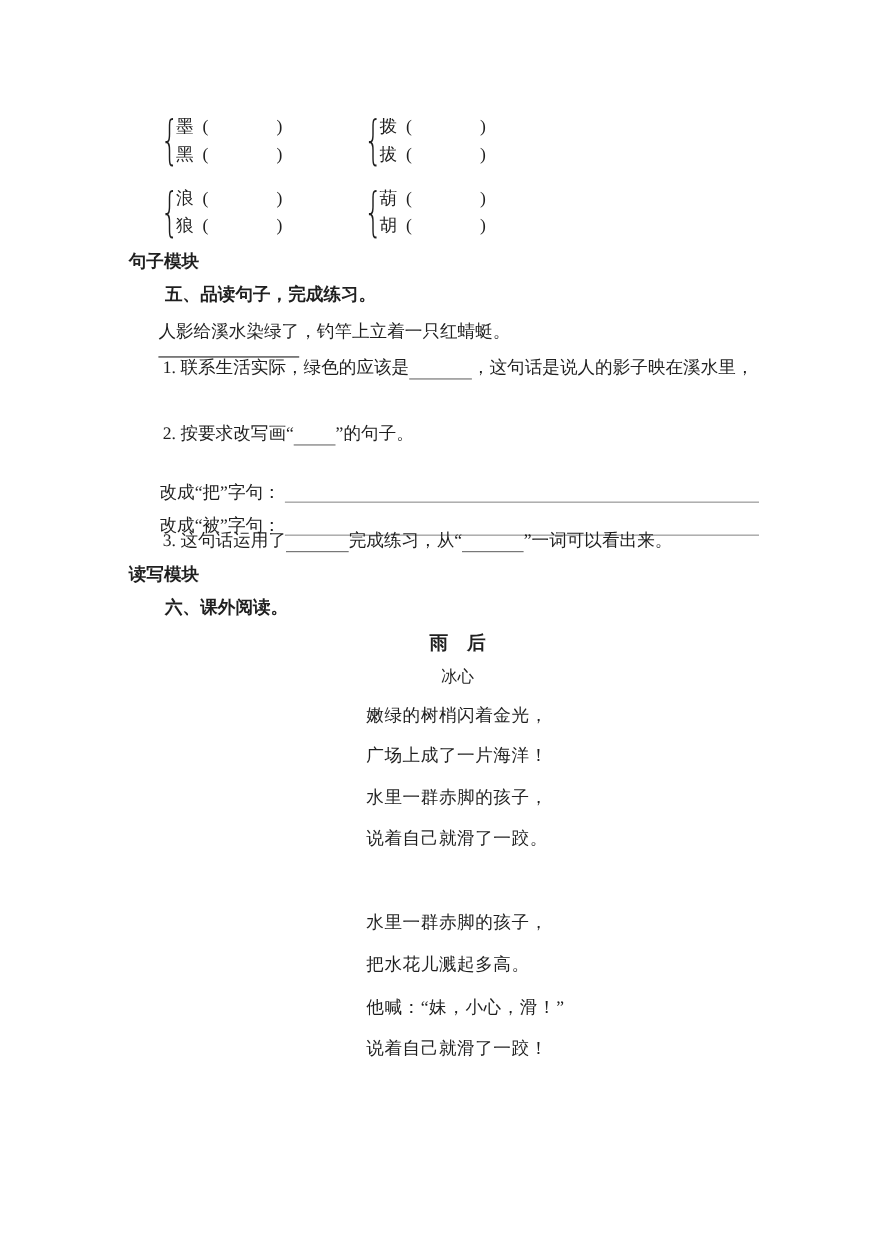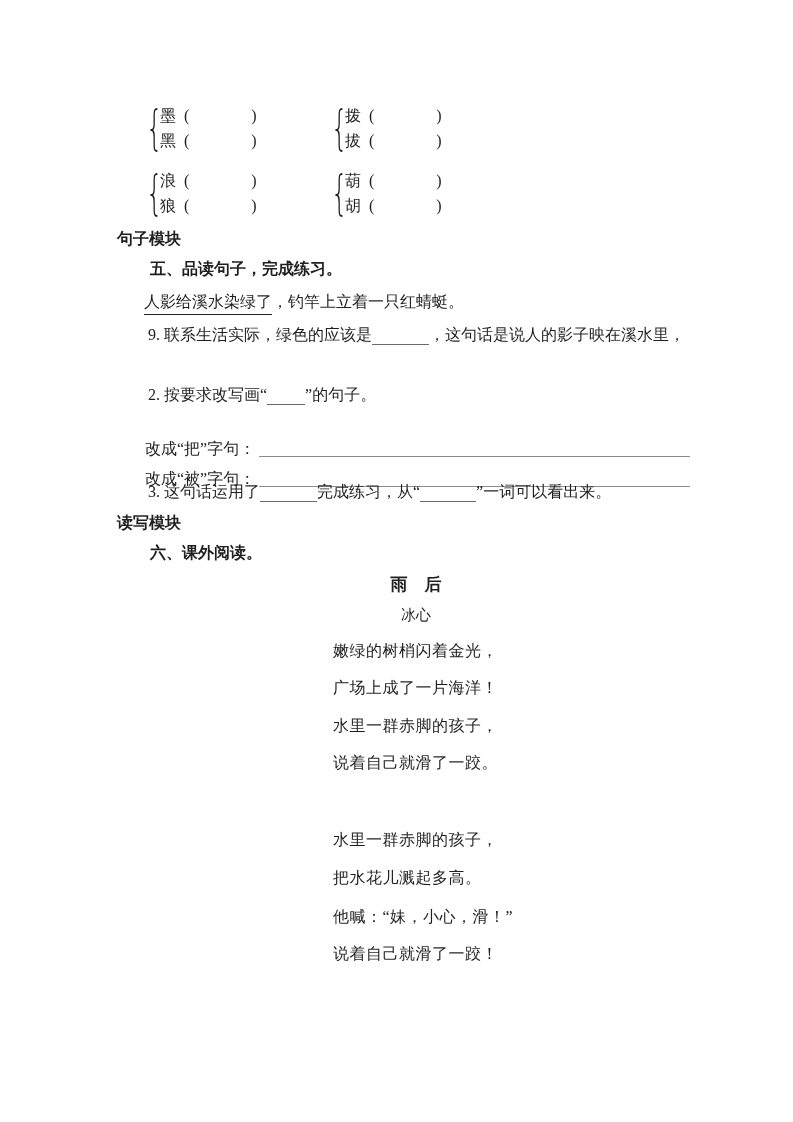--- a/index.html
+++ b/index.html
@@ -16,21 +16,21 @@
     white-space:nowrap;
     font-size:16px;
     line-height:20px;
   }
   .mod-header, .ex-title {
     font-family:"Liberation Sans","DejaVu Sans",sans-serif;
     font-weight:700;
   }
   .ul {
     border-bottom:1.5px solid #1f1f1f;
-    padding-bottom:4px;
+    padding-bottom:14px;
   }
   .blank {
     display:inline-block;
     height:16px;
     border-bottom:1px solid #6a6a6a;
     vertical-align:bottom;
   }
   .fill-row {
     position:absolute;
     display:flex;
@@ -167,21 +167,21 @@
           <span class="paren">)</span>
       </div>
     </div>
   </div>
 
   <div class="line mod-header" style="left:117px;top:229px">句子模块</div>
   <div class="line ex-title" style="left:150px;top:259px">五、品读句子，完成练习。</div>
 
   <div class="line" style="left:144px;top:292px"><span class="ul">人影给溪水染绿了</span><span>，钓竿上立着一只红蜻蜓。</span></div>
 
-  <div class="line" style="left:148px;top:325px"><span>9. 联系生活实际，绿色的应该是</span><span class="blank" style="width:57px"></span><span>，这句话是说人的影子映在溪水里，</span></div>
+  <div class="line" style="left:148px;top:325px"><span>1. 联系生活实际，绿色的应该是</span><span class="blank" style="width:57px"></span><span>，这句话是说人的影子映在溪水里，</span></div>
 
 
   <div class="line" style="left:148px;top:385px"><span>2. 按要求改写画“</span><span class="blank" style="width:38px"></span><span>”的句子。</span></div>
 
   <div class="fill-row" style="left:145px;top:420px;width:545px">
       <span>改成“把”字句：</span>
       <span class="fill-line"></span>
     </div>
 
   <div class="fill-row" style="left:145px;top:450px;width:545px">

